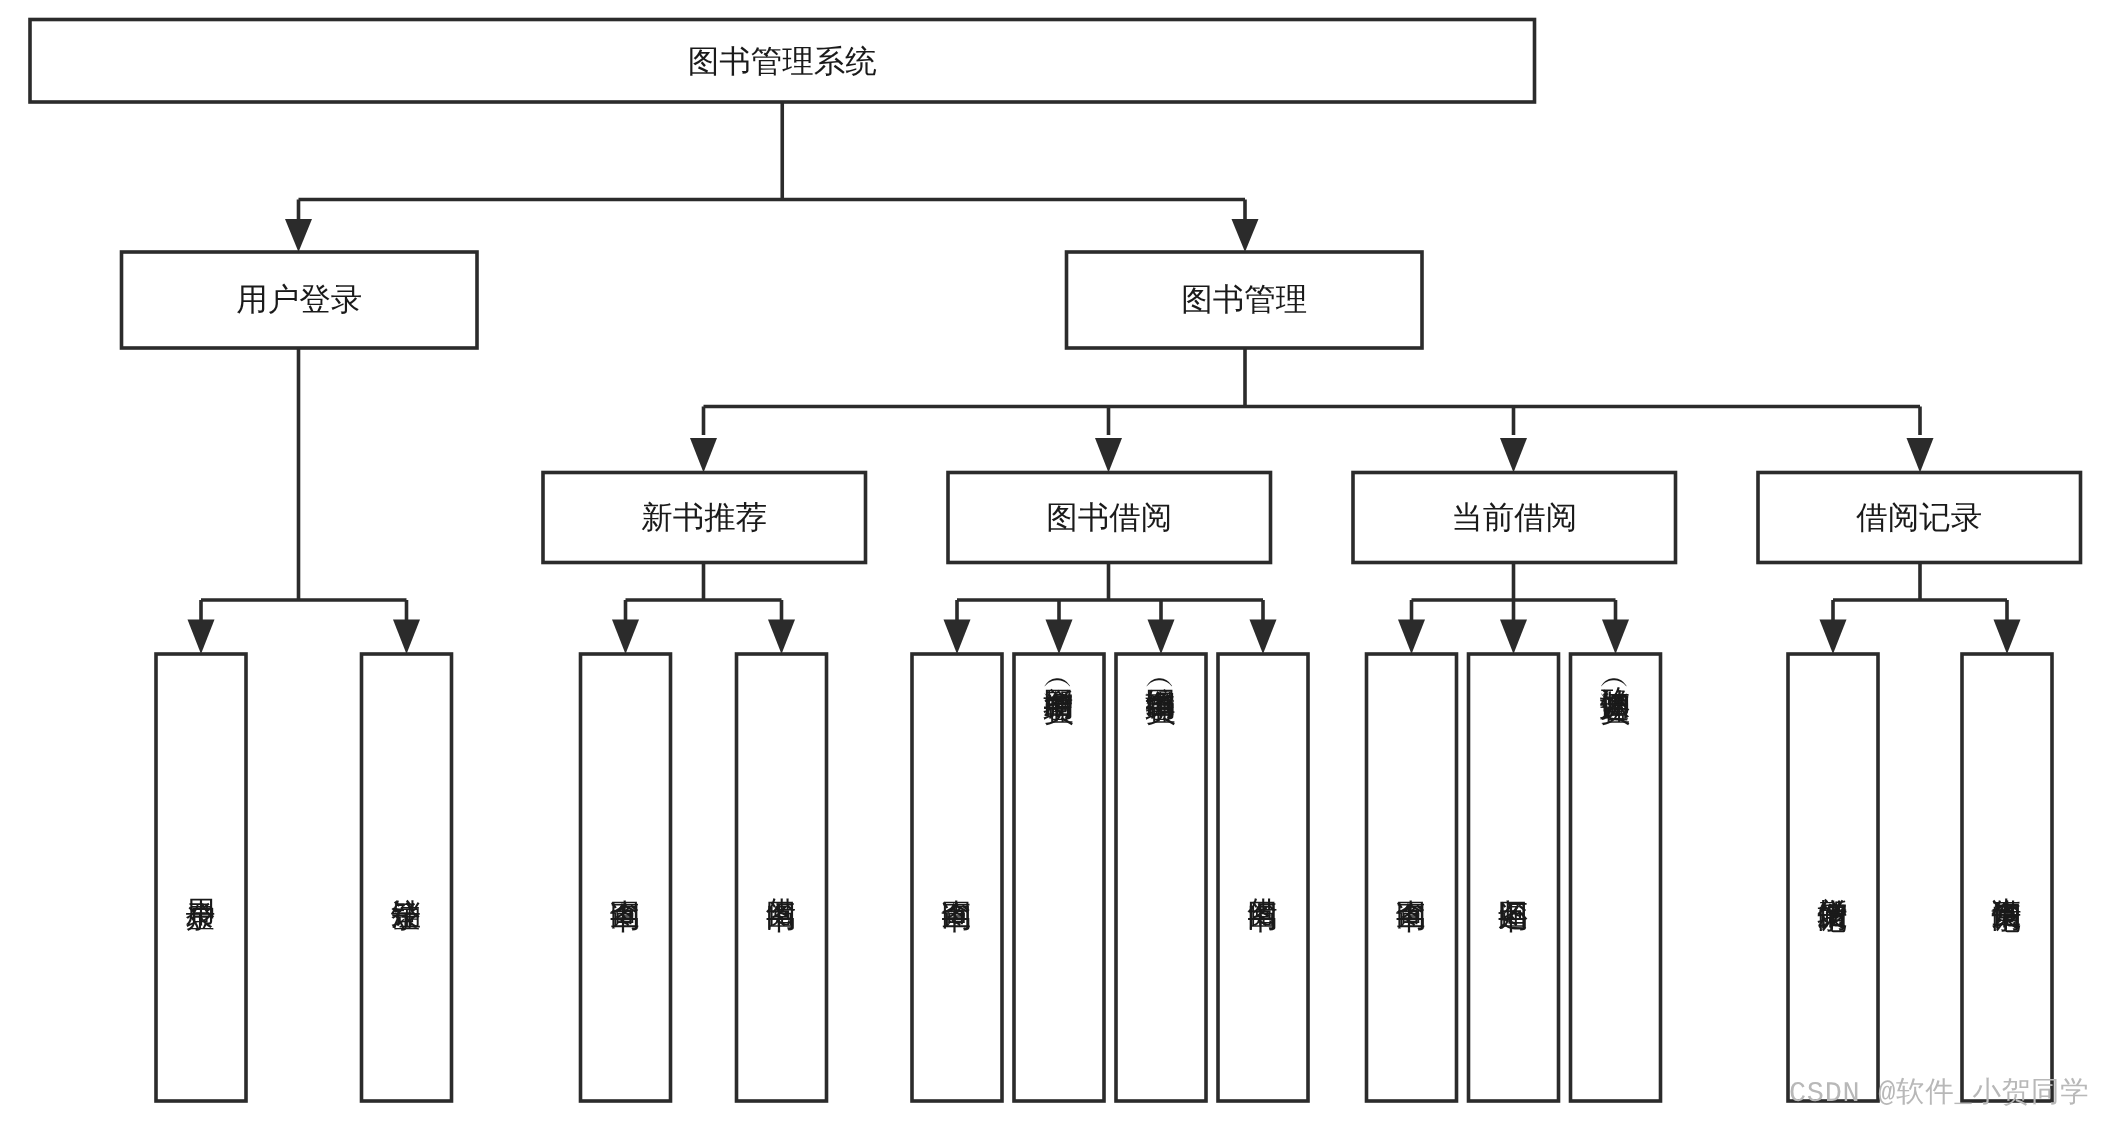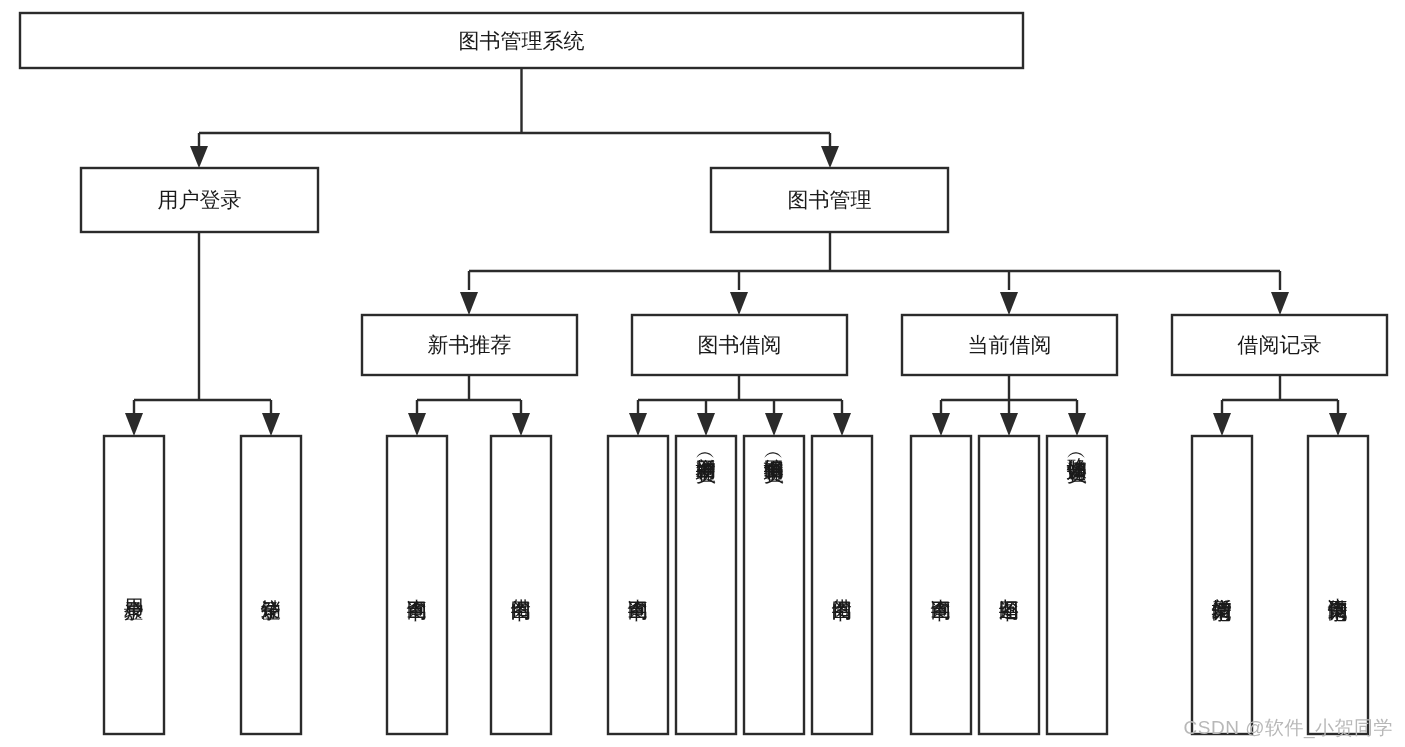--- a/index.html
+++ b/index.html
@@ -60,21 +60,21 @@
     writing-mode: vertical-rl;
     text-orientation: upright;
     letter-spacing: 1px;
     white-space: nowrap;
     pointer-events: none;
   }
   .watermark {
     position: absolute;
     right: 12px;
     bottom: 6px;
-    font-family: Liberation Sans, sans-serif;
+    font-family: Liberation Mono, monospace;
     font-size: 19px;
     color: #b8b8b8;
     letter-spacing: 0.5px;
     white-space: nowrap;
   }
 </style>
 </head>
 <body>
 
 <div id="diagram-root">

